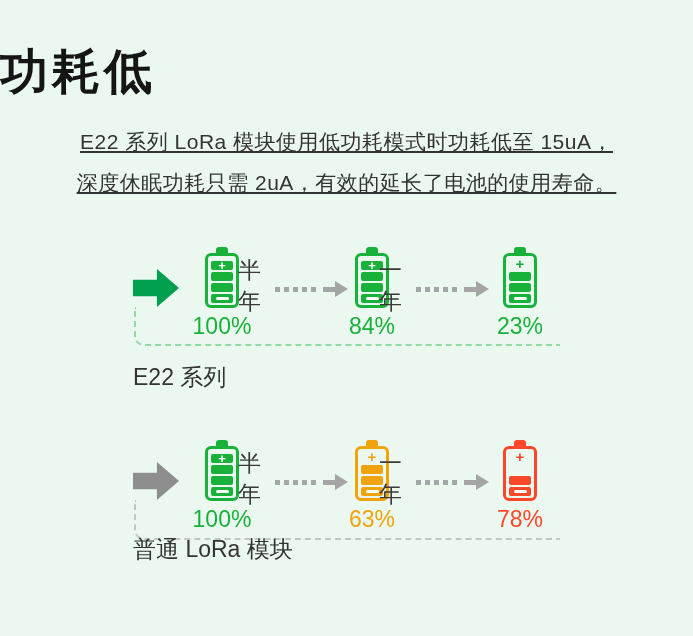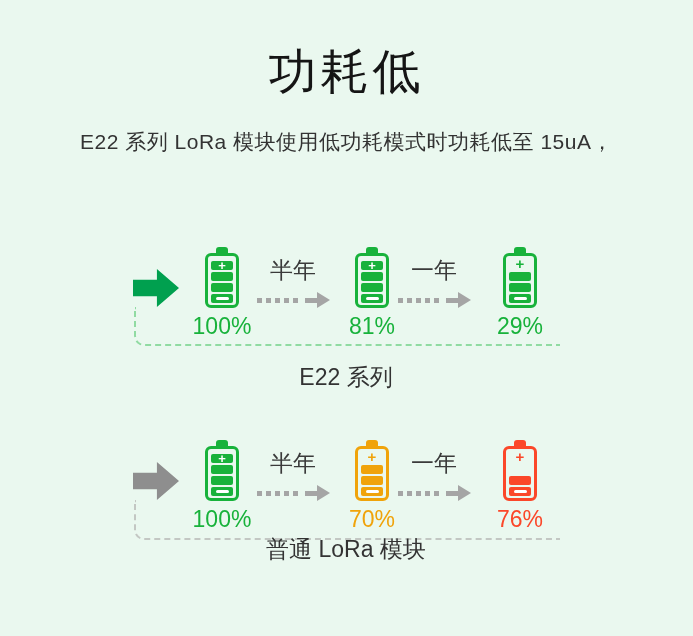--- a/index.html
+++ b/index.html
@@ -8,27 +8,28 @@
     --dash-green:#90dba2; --dash-gray:#c3c7c3; --dark:#333333; --title:#151515;
   }
   html,body{margin:0;padding:0;}
   .page{
     position:relative; width:693px; height:636px; background:var(--bg);
     font-family:"Liberation Sans","DejaVu Sans",sans-serif; overflow:hidden;
   }
   
   .title{
     position:absolute; top:40px; left:0; width:100%; margin:0;
-    text-align:center; font-size:48px; font-weight:400; letter-spacing:4px;
+    font-size:48px; font-weight:700; letter-spacing:4px;
     color:var(--title);
   }
   .desc{
     position:absolute; top:121px; left:0; width:100%; margin:0;
     text-align:center; font-size:21px; line-height:41px; color:var(--dark);
     letter-spacing:0.5px;
+    text-decoration:underline;
   }
   .desc span{display:block;}
   
   .row{position:absolute; left:133px; width:430px; height:120px;}
   .lead-arrow{
     position:absolute; left:0; top:22px; width:46px; height:38px;
     clip-path:polygon(0% 28%,52% 28%,52% 0%,100% 50%,52% 100%,52% 72%,0% 72%);
   }
   .lead-green{background:var(--green-arrow);}
   .lead-gray{background:var(--gray-arrow);}
@@ -52,21 +53,21 @@
   .bar-plus{color:#fff; font-size:13px; font-weight:700; line-height:9px;}
   .bar-minus{display:block; width:13px; height:3px; border-radius:2px; background:#fff;}
   .plus-float{
     margin-bottom:auto; height:11px; line-height:11px; text-align:center;
     color:var(--bat); font-size:15px; font-weight:800;
   }
   .pct{margin-top:5px; font-size:23px; font-weight:500; color:var(--bat);text-align:center;}
   
   .trans{
     position:absolute; top:8px; width:110px;
-    display:flex; flex-direction:column; align-items:center;
+    display:flex; align-items:center;
   }
   .t1{left:105px;} .t2{left:246px;}
   .trans-label{font-size:23px; color:#3a3a3a;}
   .trans-arrow{display:flex; align-items:center; margin-top:6px; height:16px;}
   .dashes{
     width:45px; height:5px;
     background:repeating-linear-gradient(90deg,var(--dash-arrow) 0 5px,transparent 5px 9px);
   }
   .rod{width:12px; height:5px; background:var(--dash-arrow); margin-left:3px;}
   .head{
@@ -75,33 +76,34 @@
   }
   
   .l-dash{
     position:absolute; left:1px; top:60px; width:424px; height:37px;
     border-left:2px dashed; border-bottom:2px dashed;
     border-bottom-left-radius:10px;
   }
   .dash-green{border-color:var(--dash-green);}
   .dash-gray{border-color:var(--dash-gray); height:38px;}
   .row-label{
-    position:absolute; left:133px; width:426px; text-align:center;
+    position:absolute; left:133px; width:426px; 
     font-size:23px; color:var(--dark);
   }
 </style>
 </head>
 <body>
 
 <div class="page">
 
   <h1 class="title">功耗低</h1>
 
   <p class="desc">
     <span>E22 系列 LoRa 模块使用低功耗模式时功耗低至 15uA，</span>
+    <span>深度休眠功耗只需 2uA，有效的延长了电池的使用寿命。</span>
   </p>
 
   <section class="row" style="top:247px">
     <div class="lead-arrow lead-green"></div>
 
     <div class="bat-group g1" style="--bat: #18b23b;">
       <div class="battery">
         <div class="bat-cap"></div>
         <div class="bat-body">
             <div class="bar">
@@ -133,21 +135,21 @@
             <div class="bar">
               <span class="bar-plus">+</span>
             </div>
             <div class="bar"></div>
             <div class="bar"></div>
             <div class="bar">
               <i class="bar-minus"></i>
             </div>
           </div>
       </div>
-      <div class="pct">81%</div>
+      <div class="pct">84%</div>
     </div>
 
     <div class="trans t2">
       <div class="trans-label">一年</div>
       <div class="trans-arrow">
         <i class="dashes"></i>
         <i class="rod"></i>
         <i class="head"></i>
       </div>
     </div>
@@ -157,21 +159,21 @@
         <div class="bat-cap"></div>
         <div class="bat-body">
             <div class="plus-float">+</div>
             <div class="bar"></div>
             <div class="bar"></div>
             <div class="bar">
               <i class="bar-minus"></i>
             </div>
           </div>
       </div>
-      <div class="pct">29%</div>
+      <div class="pct">23%</div>
     </div>
 
     <div class="l-dash dash-green"></div>
   </section>
   <div class="row-label" style="top:362px">E22 系列</div>
 
   <section class="row" style="top:440px">
     <div class="lead-arrow lead-gray"></div>
 
     <div class="bat-group g1" style="--bat: #18b23b;">
@@ -205,21 +207,21 @@
         <div class="bat-cap"></div>
         <div class="bat-body">
             <div class="plus-float">+</div>
             <div class="bar"></div>
             <div class="bar"></div>
             <div class="bar">
               <i class="bar-minus"></i>
             </div>
           </div>
       </div>
-      <div class="pct">70%</div>
+      <div class="pct">63%</div>
     </div>
 
     <div class="trans t2">
       <div class="trans-label">一年</div>
       <div class="trans-arrow">
         <i class="dashes"></i>
         <i class="rod"></i>
         <i class="head"></i>
       </div>
     </div>
@@ -228,20 +230,20 @@
       <div class="battery">
         <div class="bat-cap"></div>
         <div class="bat-body">
             <div class="plus-float">+</div>
             <div class="bar"></div>
             <div class="bar">
               <i class="bar-minus"></i>
             </div>
           </div>
       </div>
-      <div class="pct">76%</div>
+      <div class="pct">78%</div>
     </div>
 
     <div class="l-dash dash-gray"></div>
   </section>
   <div class="row-label" style="top:534px">普通 LoRa 模块</div>
 
 </div>
 
 </body></html>

